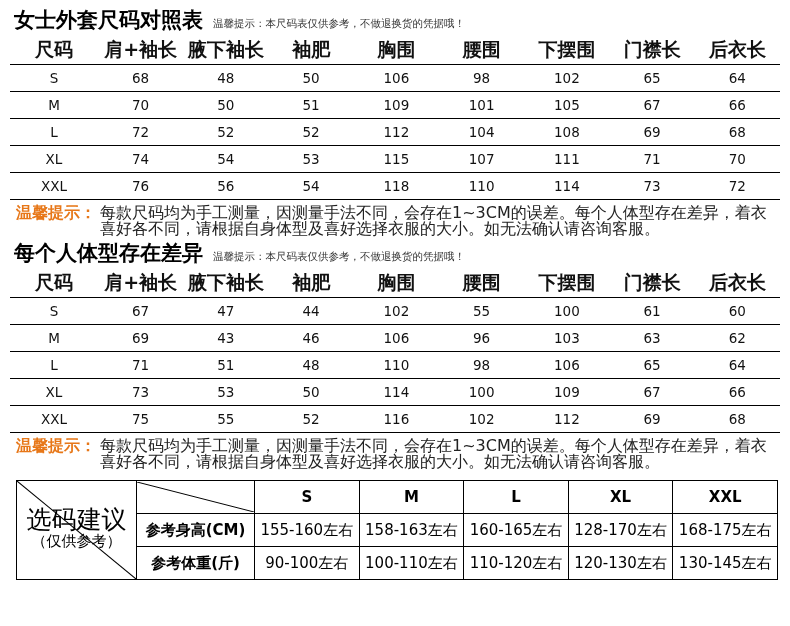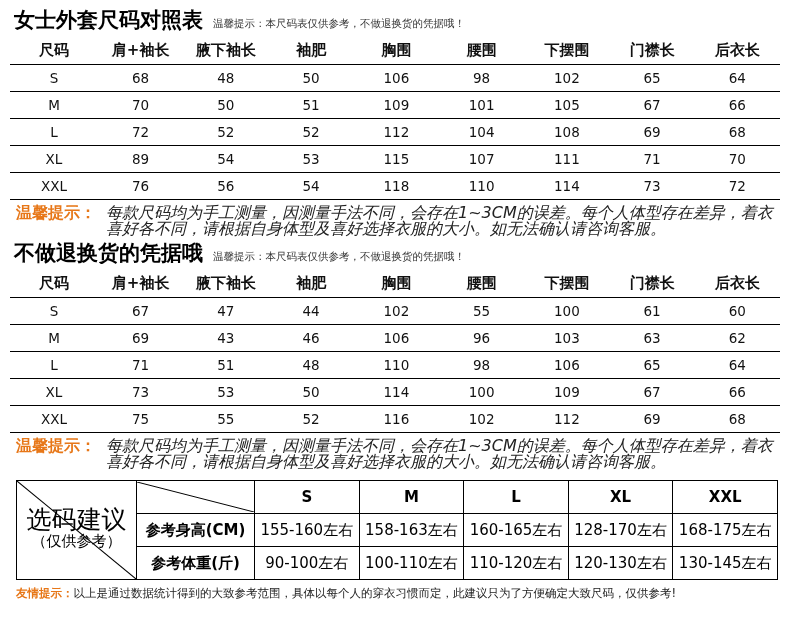--- a/index.html
+++ b/index.html
@@ -49,21 +49,21 @@
   }
   table.size th, table.size td {
     text-align: center;
     font-size: 13px;
     color: #111;
     padding: 0;
     height: 26px;
     border: none;
   }
   table.size thead th {
-    font-size: 15px;
+    font-size: 19px;
     font-weight: bold;
     height: 28px;
     border-bottom: 1px solid #000;
   }
   table.size tbody tr td {
     border-bottom: 1px solid #000;
     font-size: 13.5px;
   }
   table.size tbody tr:last-child td {
     border-bottom: 1px solid #000;
@@ -77,22 +77,21 @@
     line-height: 16px;
   }
   .tip-label {
     color: #e77718;
     font-weight: bold;
     white-space: nowrap;
     flex: 0 0 auto;
   }
   .tip-body {
     color: #222;
-    margin-left: 10px;
-    font-style: italic;
+    margin-left: 4px;
   }
   
   .advice-wrap {
     margin: 10px 0 0 6px;
     width: 762px;
   }
   table.advice {
     border-collapse: collapse;
     table-layout: fixed;
     width: 762px;
@@ -216,21 +215,21 @@
         <td>52</td>
         <td>52</td>
         <td>112</td>
         <td>104</td>
         <td>108</td>
         <td>69</td>
         <td>68</td>
       </tr>
       <tr>
         <td>XL</td>
-        <td>89</td>
+        <td>74</td>
         <td>54</td>
         <td>53</td>
         <td>115</td>
         <td>107</td>
         <td>111</td>
         <td>71</td>
         <td>70</td>
       </tr>
       <tr>
         <td>XXL</td>
@@ -245,21 +244,21 @@
       </tr>
     </tbody>
   </table>
 
   <div class="tip">
     <span class="tip-label">温馨提示：</span>
     <span class="tip-body">每款尺码均为手工测量，因测量手法不同，会存在1~3CM的误差。每个人体型存在差异，着衣喜好各不同，请根据自身体型及喜好选择衣服的大小。如无法确认请咨询客服。</span>
   </div>
 
   <div class="sec-head">
-    <span class="sec-title">不做退换货的凭据哦</span>
+    <span class="sec-title">每个人体型存在差异</span>
     <span class="sec-note">温馨提示：本尺码表仅供参考，不做退换货的凭据哦！</span>
   </div>
 
   <table class="size">
     <colgroup>
       <col class="col-size">
         <col>
         <col>
         <col>
         <col>
@@ -389,18 +388,14 @@
           <td class="adv-val">90-100左右</td>
           <td class="adv-val">100-110左右</td>
           <td class="adv-val">110-120左右</td>
           <td class="adv-val">120-130左右</td>
           <td class="adv-val">130-145左右</td>
         </tr>
       </tbody>
     </table>
   </div>
 
-  <div class="footer-note">
-    <span class="footer-label">友情提示：</span>
-    <span>以上是通过数据统计得到的大致参考范围，具体以每个人的穿衣习惯而定，此建议只为了方便确定大致尺码，仅供参考!</span>
-  </div>
 
 </div>
 
 </body></html>

